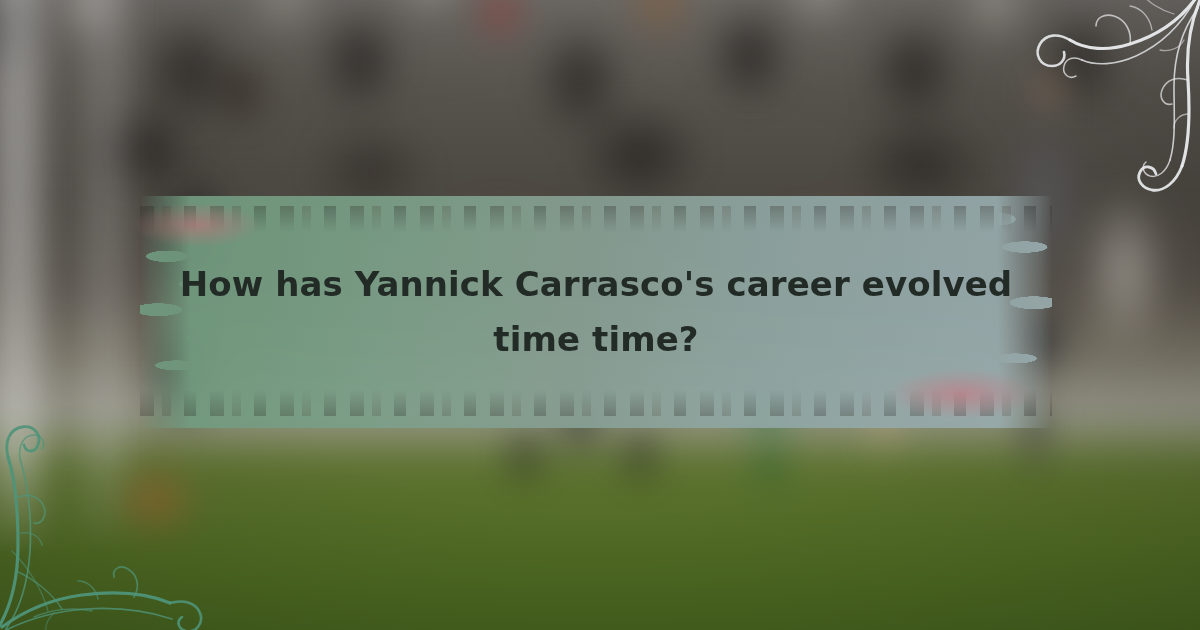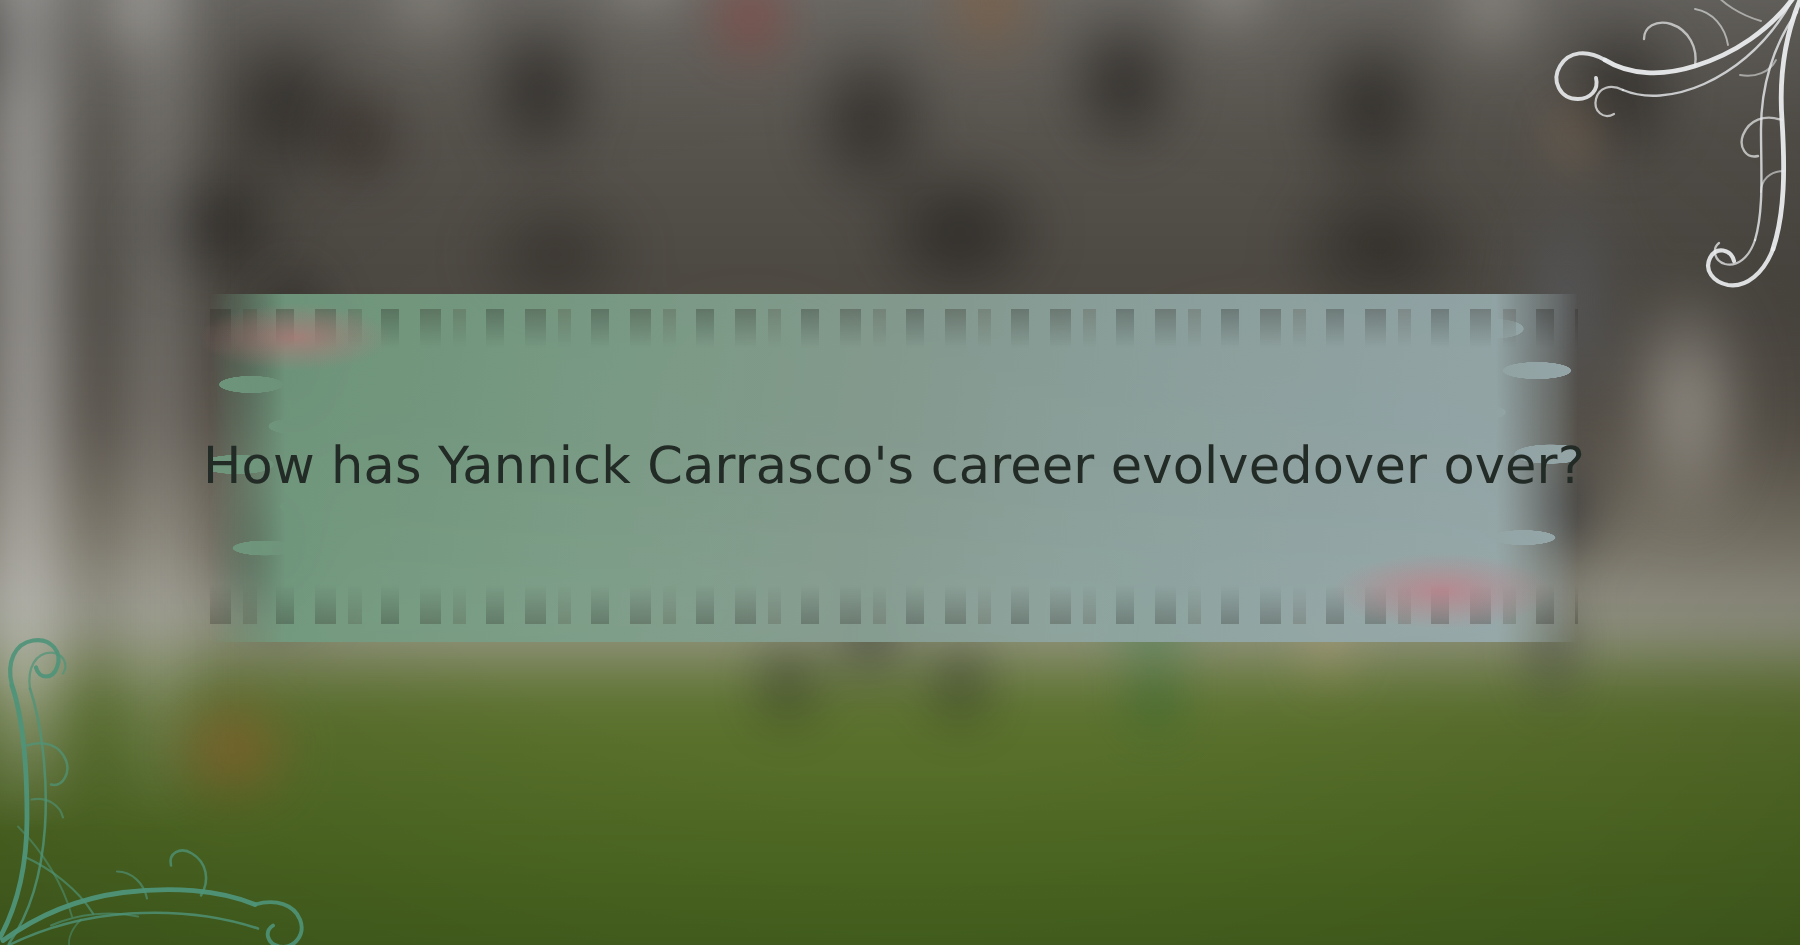--- a/index.html
+++ b/index.html
@@ -216,29 +216,29 @@
     background:radial-gradient(ellipse at center, rgba(214,108,120,.50), transparent 70%);
   }
   .scuff-tl { left:-8px;  top:6px;   width:130px; height:46px; }
   .scuff-br { right:16px; bottom:8px; width:150px; height:52px; }
 
   
   #banner-text {
     position:absolute;
     inset:0;
     display:flex;
-    flex-direction:row;
+    flex-direction:column;
     align-items:center;
     justify-content:center;
     padding:0 50px;
     text-align:center;
     color:#232b27;
     font-size:34px;
     line-height:1.62;
-    font-weight:400;
+    font-weight:700;
     letter-spacing:.1px;
   }
   #banner-text .line { display:block; white-space:nowrap; }
 
   
   .ornament { position:absolute; pointer-events:none; }
   #ornament-top-right { right:-4px; top:-6px; width:220px; height:210px; }
   #ornament-bottom-left { left:-6px; bottom:-6px; width:220px; height:215px; }
 </style>
 </head>
@@ -257,21 +257,21 @@
 
   <div id="banner-wrap">
     <div class="banner-paint mask-edges"></div>
     <div class="banner-streaks top"></div>
     <div class="banner-streaks bottom"></div>
     <div class="banner-scuff scuff-tl"></div>
     <div class="banner-scuff scuff-br"></div>
 
     <div id="banner-text">
       <span class="line">How has Yannick Carrasco's career evolved</span>
-      <span class="line">over over?</span>
+      <span class="line">time time?</span>
     </div>
   </div>
 
   <svg class="ornament" id="ornament-top-right" viewBox="0 0 220 210">
     <g fill="none" stroke="#e9ebed" stroke-linecap="round">
       <path d="M212,4 C196,26 172,42 146,50 C124,57 102,56 86,46" stroke-width="3.2" opacity=".95"></path>
       <path d="M212,4 C198,30 178,50 152,62 C132,71 112,72 98,66" stroke-width="1.6" opacity=".8"></path>
       <path d="M86,46 C74,39 62,40 56,50 C50,60 56,72 68,72 C76,72 82,66 80,58" stroke-width="2.6" opacity=".9"></path>
       <path d="M98,66 C90,62 82,64 80,72 C78,80 85,86 92,82" stroke-width="1.5" opacity=".75"></path>
       <path d="M146,50 C148,38 142,26 130,22 C120,19 112,24 112,32" stroke-width="1.6" opacity=".7"></path>

